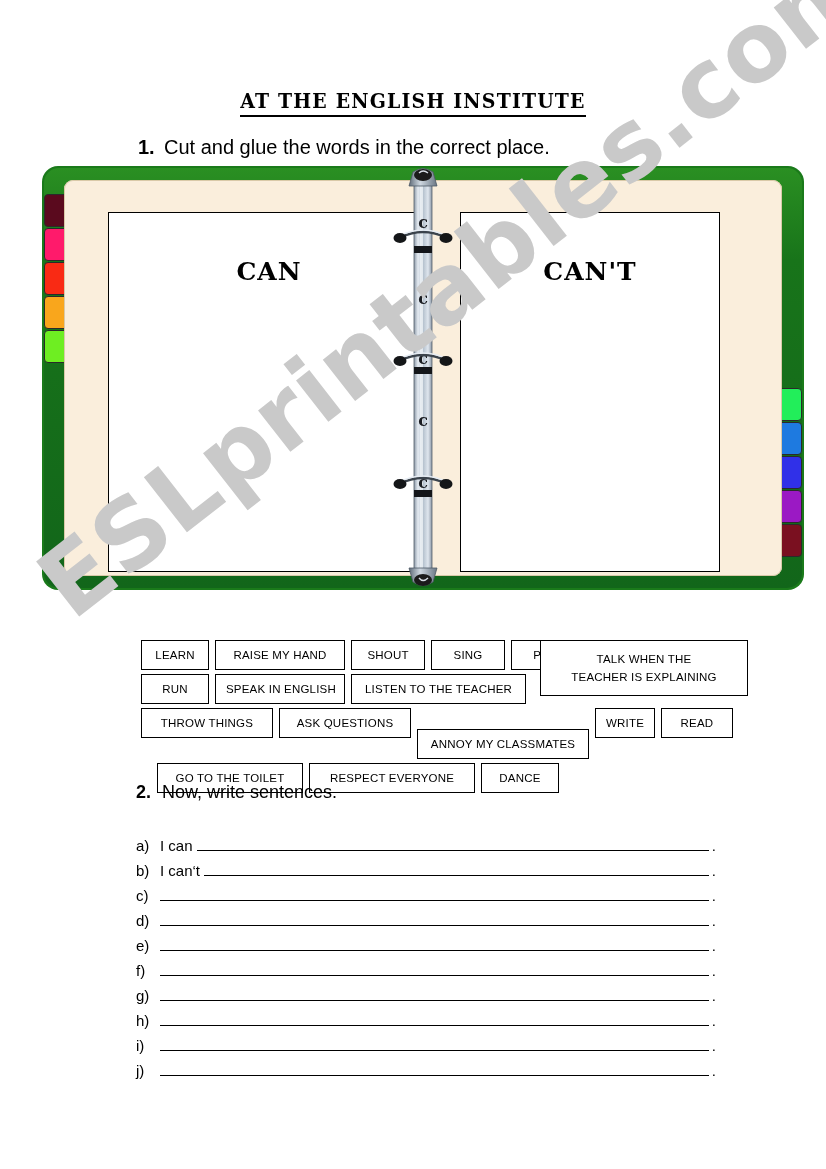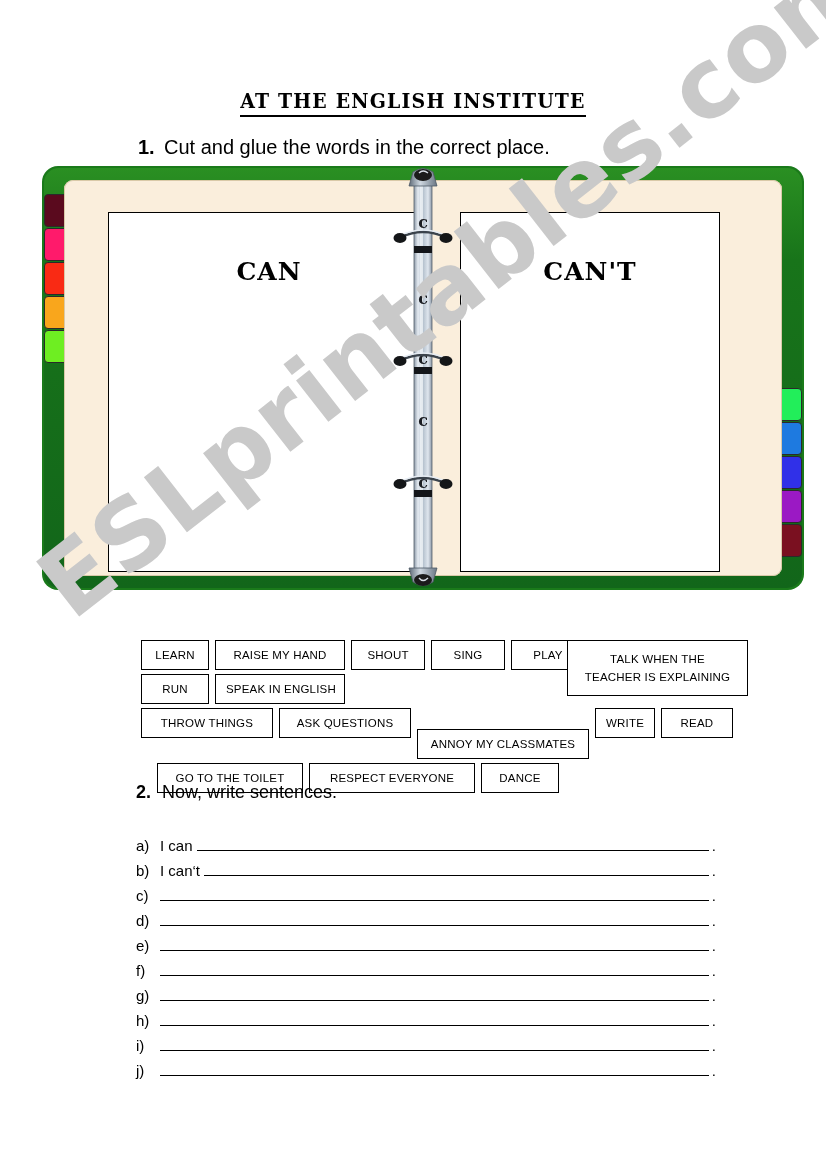--- a/index.html
+++ b/index.html
@@ -167,21 +167,21 @@
     box-sizing: border-box;
     margin-right: 6px;
     white-space: nowrap;
     line-height: 14px;
   }
   .card.tall {
     position: absolute;
     right: 0;
     top: 0;
     height: 56px;
-    width: 181px;
+    width: 208px;
     display: flex;
     align-items: center;
     justify-content: center;
     white-space: normal;
     line-height: 18px;
     padding: 4px 8px;
   }
 
   
   #section-2 {
@@ -327,20 +327,21 @@
       <div class="card" style="width: 74px;">SHOUT</div>
       <div class="card" style="width: 74px;">SING</div>
       <div class="card" style="width: 74px;">PLAY</div>
       <div class="card tall">
         <div style="text-align: center;"><span>TALK WHEN THE</span><br><span>TEACHER IS EXPLAINING</span></div>
       </div>
     </div>
     <div class="card-row">
       <div class="card" style="width: 68px;">RUN</div>
       <div class="card" style="width: 130px;">SPEAK IN ENGLISH</div>
+      <div class="card" style="width: 175px;">LISTEN TO THE TEACHER</div>
     </div>
     <div class="card-row">
       <div class="card" style="width: 132px;">THROW THINGS</div>
       <div class="card" style="width: 132px;">ASK QUESTIONS</div>
       <div class="card" style="width: 172px; margin-top: 21px;">ANNOY MY CLASSMATES</div>
       <div class="card" style="width: 60px;">WRITE</div>
       <div class="card" style="width: 72px;">READ</div>
     </div>
     <div class="card-row">
       <div class="card" style="width: 146px; margin-left: 16px;">GO TO THE TOILET</div>

